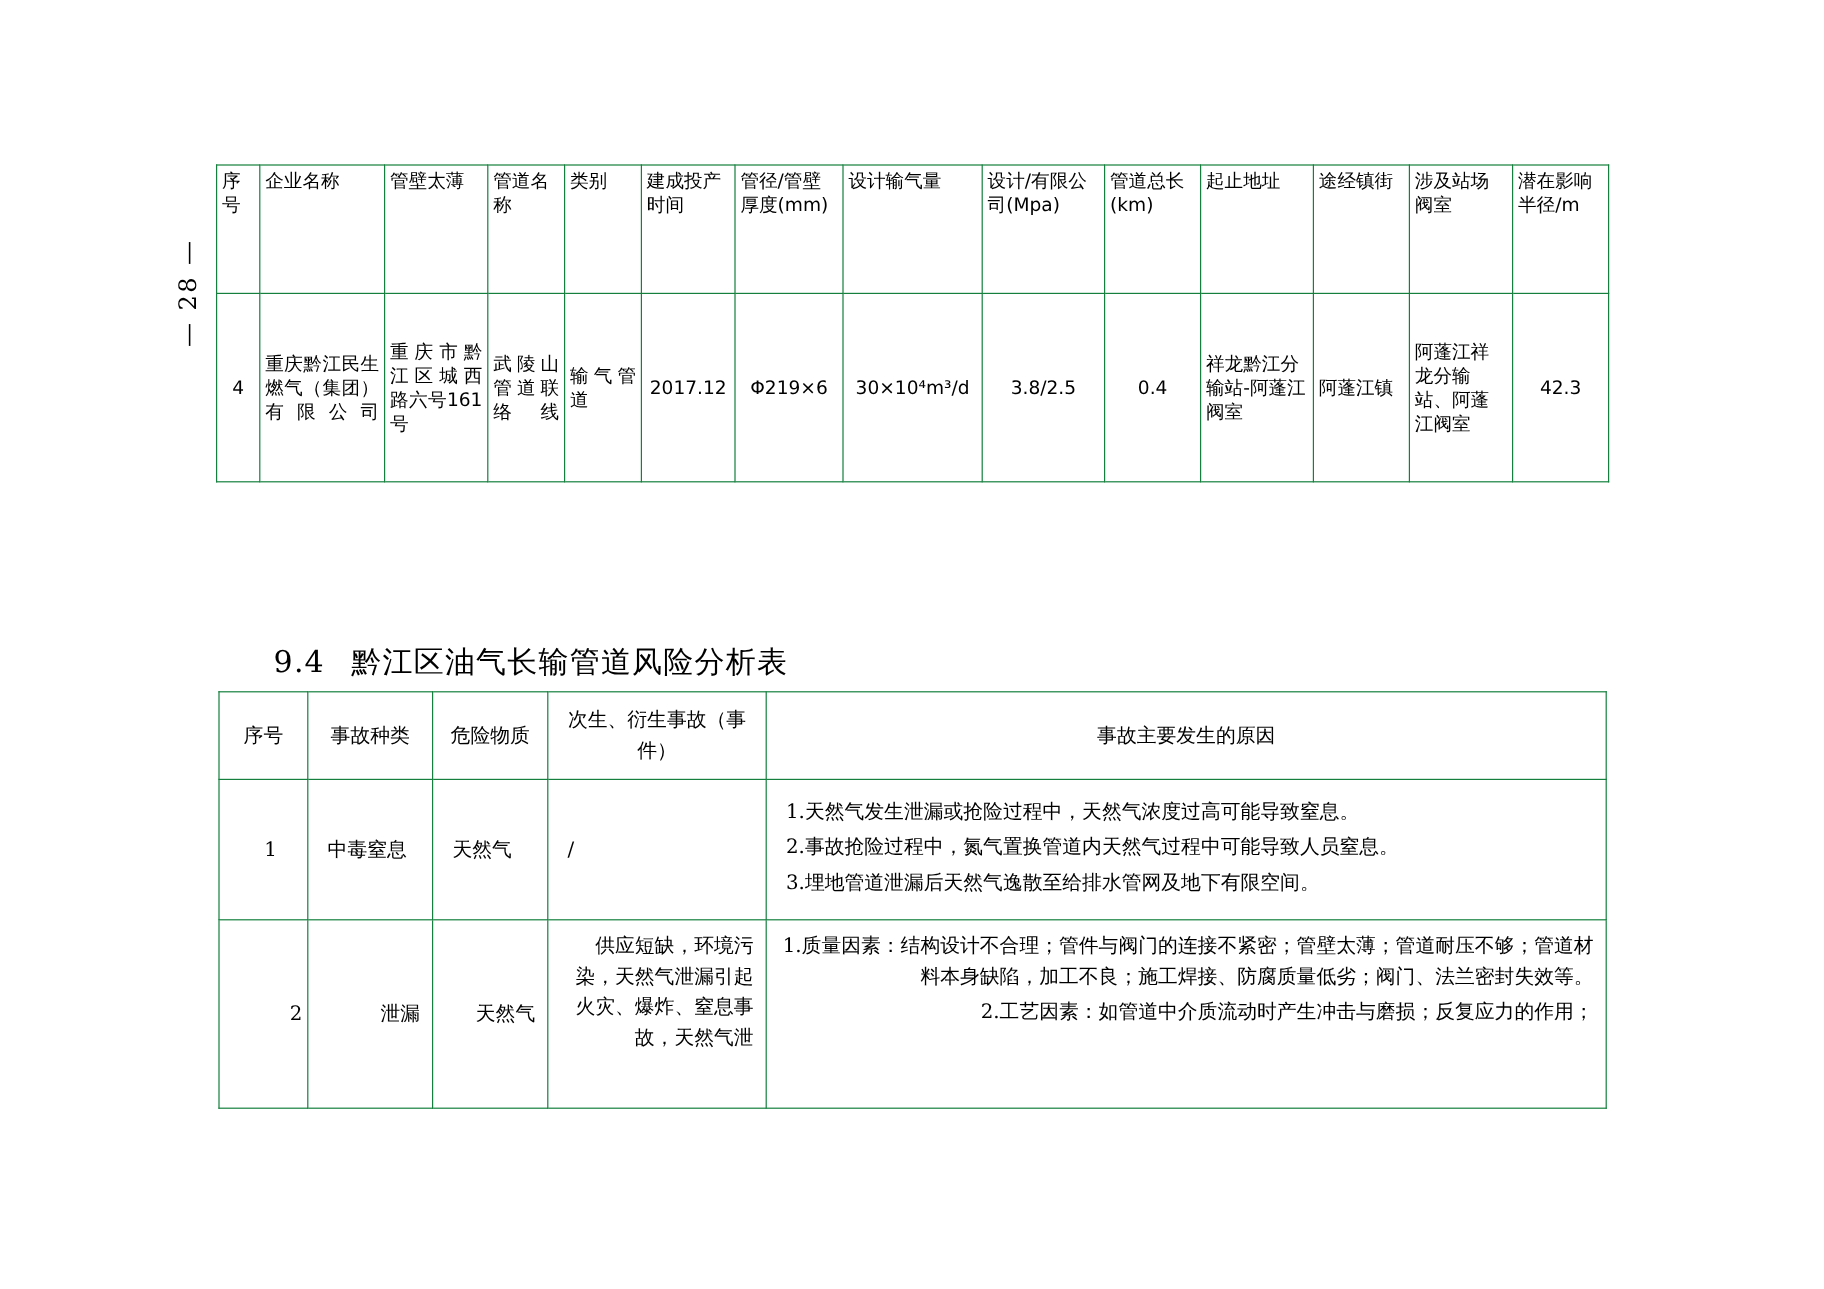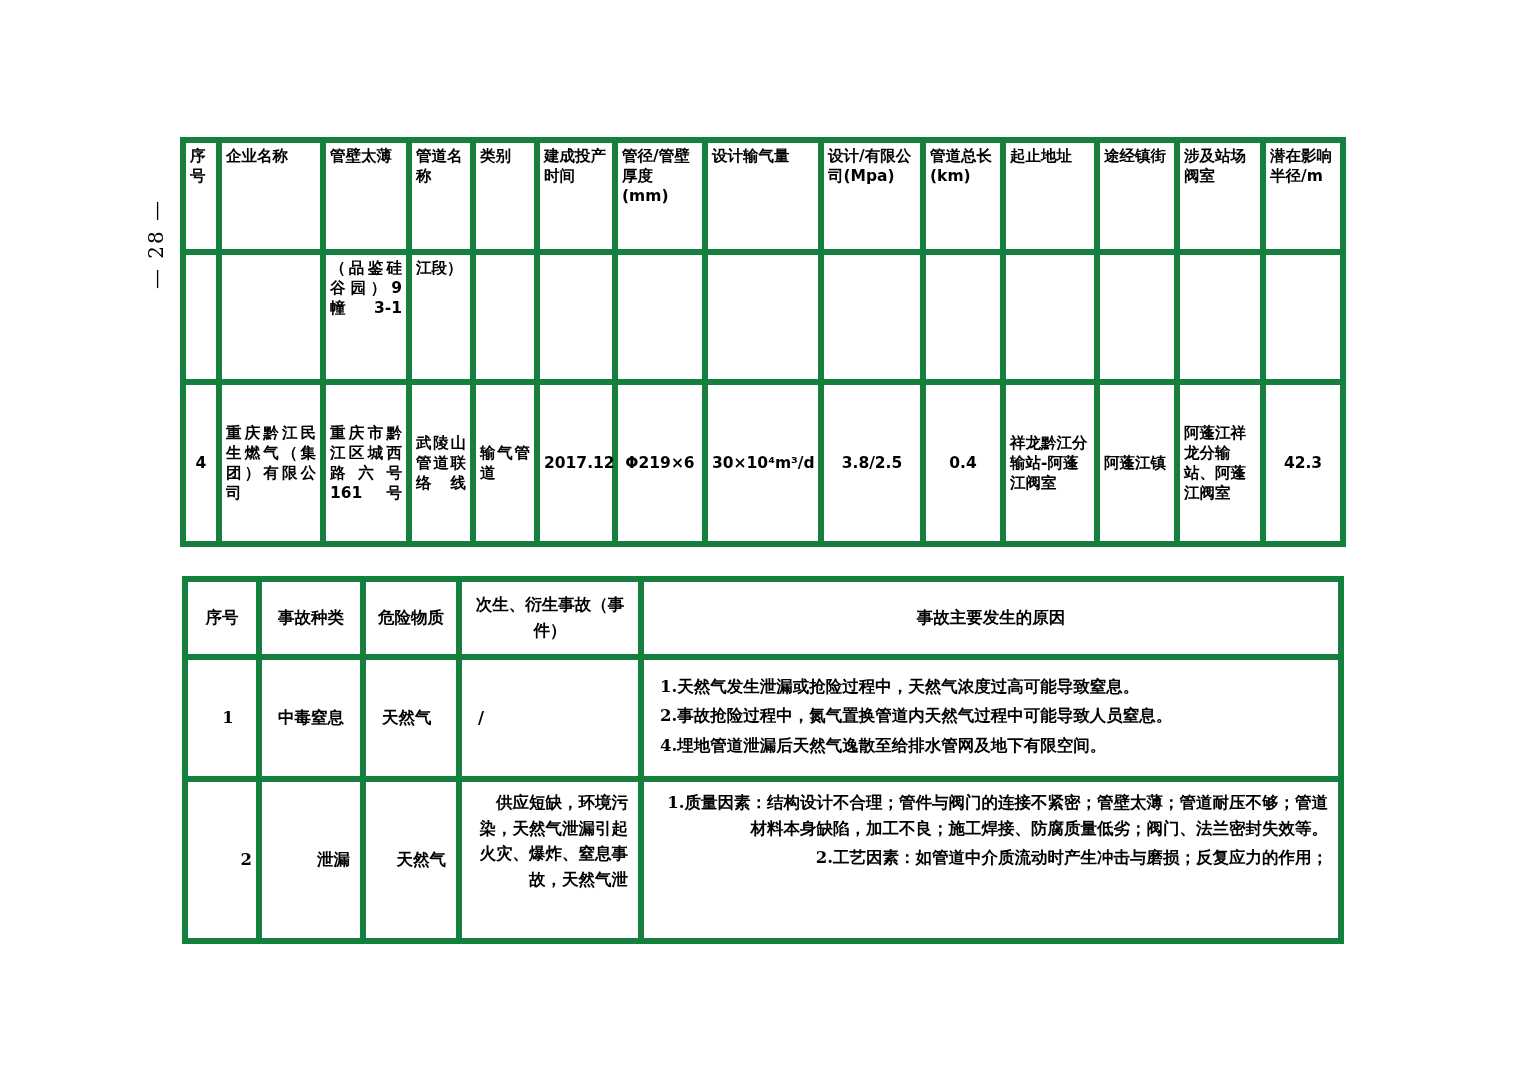--- a/index.html
+++ b/index.html
@@ -33,23 +33,23 @@
     transform-origin: center center;
     white-space: nowrap;
     font-family: "DejaVu Serif", "Liberation Serif", serif;
   }
 
   table {
     border-collapse: collapse;
     table-layout: fixed;
   }
   table td, table th {
-    border: 6px solid #15803d;
+    border: 1px solid #15803d;
     vertical-align: middle;
-    font-weight: bold;
+    font-weight: normal;
     padding: 3px 4px;
     font-size: 16px;
     line-height: 1.28;
     font-family: "DejaVu Sans", "Liberation Sans", sans-serif;
   }
 
   
   .t1 {
     position: absolute;
     left: 180px;
@@ -142,55 +142,42 @@
       <td>建成投产时间</td>
       <td>管径/管壁厚度(mm)</td>
       <td>设计输气量</td>
       <td>设计/有限公司(Mpa)</td>
       <td>管道总长(km)</td>
       <td>起止地址</td>
       <td>途经镇街</td>
       <td>涉及站场阀室</td>
       <td>潜在影响半径/m</td>
     </tr>
-    <tr class="row2">
-      <td class="ctr"></td>
-      <td></td>
-      <td class="r-just">（品鉴硅谷园）9幢3-1</td>
-      <td>江段）</td>
-      <td></td>
-      <td></td>
-      <td></td>
-      <td></td>
-      <td></td>
-      <td></td>
-      <td></td>
-      <td></td>
-      <td></td>
-      <td></td>
-    </tr>
     <tr class="row3">
       <td class="ctr">4</td>
       <td class="r-just">重庆黔江民生燃气（集团）有限公司</td>
       <td class="r-just">重庆市黔江区城西路六号161号</td>
       <td class="r-just">武陵山管道联络线</td>
       <td class="r-just">输气管道</td>
       <td class="ctr">2017.12</td>
       <td class="ctr">Φ219×6</td>
       <td class="ctr">30×10⁴m³/d</td>
       <td class="ctr">3.8/2.5</td>
       <td class="ctr">0.4</td>
       <td>祥龙黔江分输站-阿蓬江阀室</td>
       <td>阿蓬江镇</td>
       <td>阿蓬江祥龙分输站、阿蓬江阀室</td>
       <td class="ctr">42.3</td>
     </tr>
   </tbody>
     </table>
 
+  <div class="sec-head">
+    <span class="num">9.4</span><span>黔江区油气长输管道风险分析表</span>
+  </div>
 
   <table class="t2">
     <colgroup>
       <col style="width:74px">
       <col style="width:104px">
       <col style="width:96px">
       <col style="width:182px">
       <col style="width:700px">
     </colgroup>
     <tbody>
@@ -202,21 +189,21 @@
       <td>事故主要发生的原因</td>
     </tr>
     <tr class="r1">
       <td class="c-idx">1</td>
       <td class="c-cell">中毒窒息</td>
       <td class="c-cell">天然气</td>
       <td class="c-cell">/</td>
       <td class="c-cell cause">
         <p>1.天然气发生泄漏或抢险过程中，天然气浓度过高可能导致窒息。</p>
         <p>2.事故抢险过程中，氮气置换管道内天然气过程中可能导致人员窒息。</p>
-        <p>4.埋地管道泄漏后天然气逸散至给排水管网及地下有限空间。</p>
+        <p>3.埋地管道泄漏后天然气逸散至给排水管网及地下有限空间。</p>
       </td>
     </tr>
     <tr class="r2">
       <td class="c-idx">2</td>
       <td class="c-cell mid">泄漏</td>
       <td class="c-cell mid">天然气</td>
       <td class="c-cell">供应短缺，环境污染，天然气泄漏引起火灾、爆炸、窒息事故，天然气泄</td>
       <td class="c-cell cause">
         <p>1.质量因素：结构设计不合理；管件与阀门的连接不紧密；管壁太薄；管道耐压不够；管道材料本身缺陷，加工不良；施工焊接、防腐质量低劣；阀门、法兰密封失效等。</p>
         <p>2.工艺因素：如管道中介质流动时产生冲击与磨损；反复应力的作用；</p>

